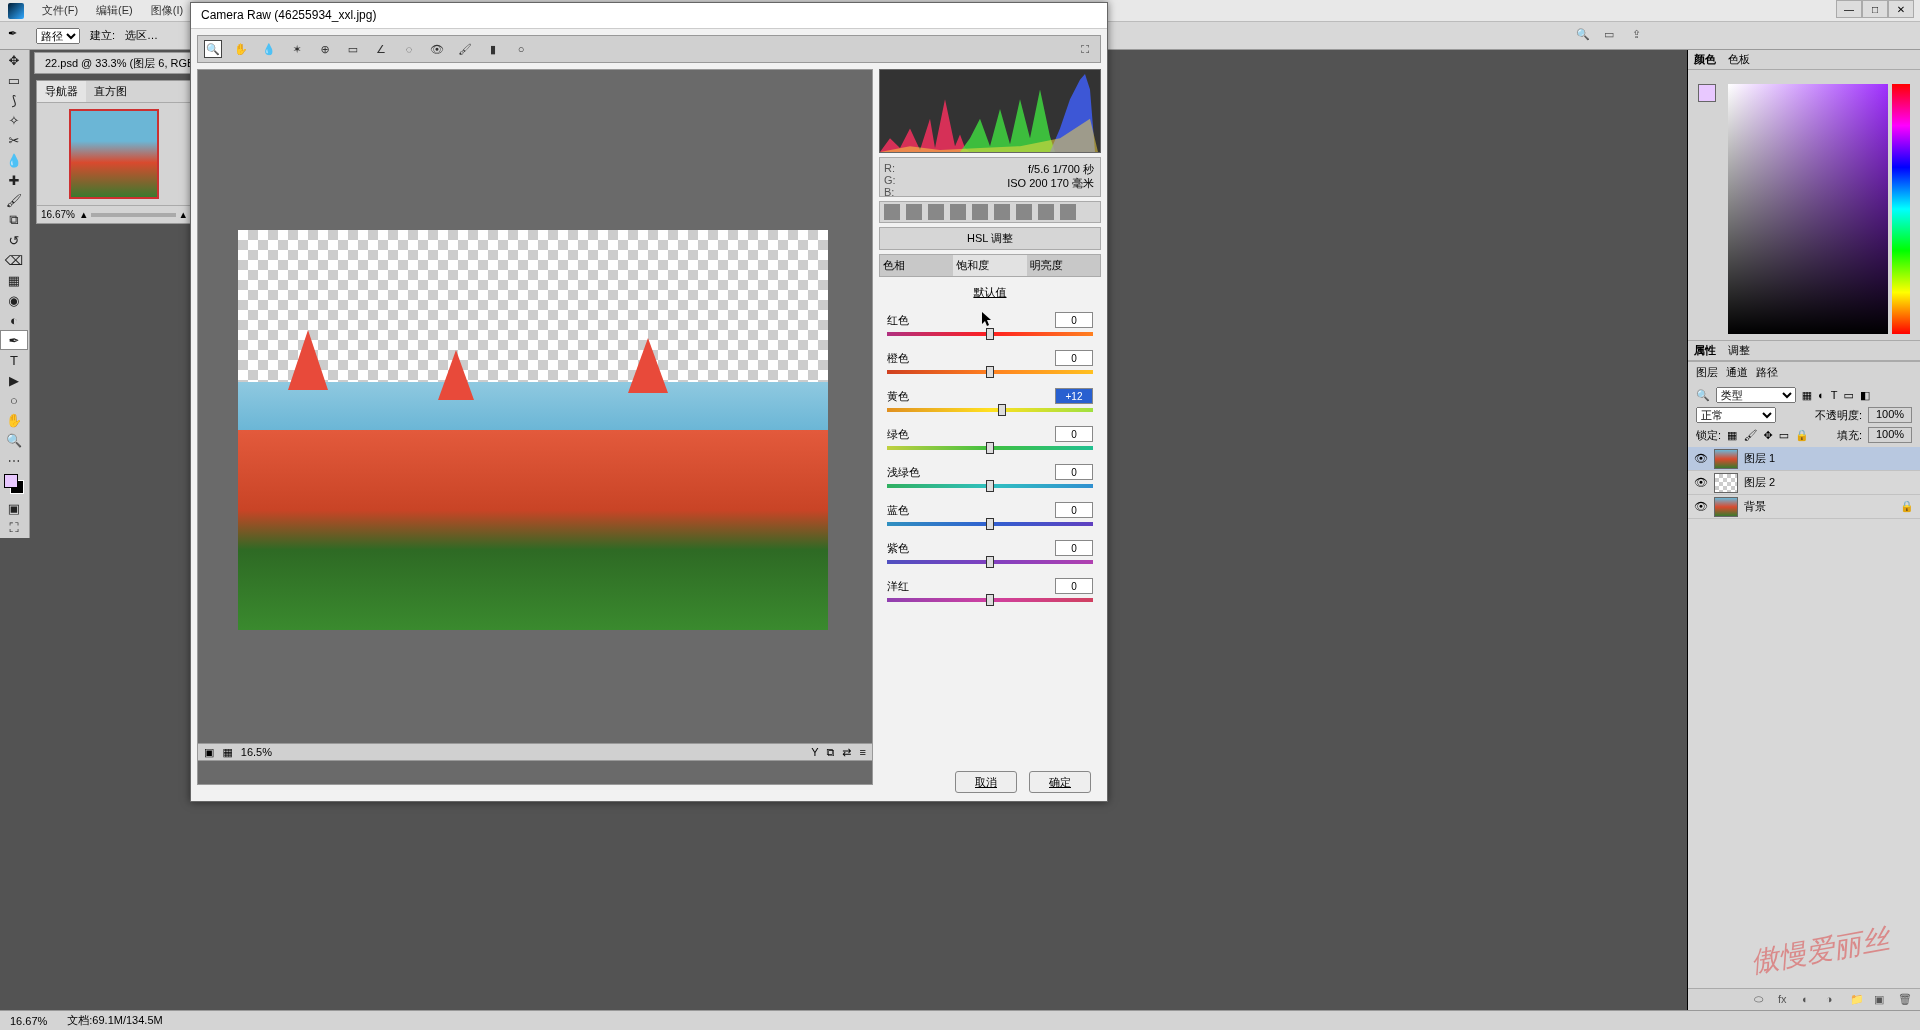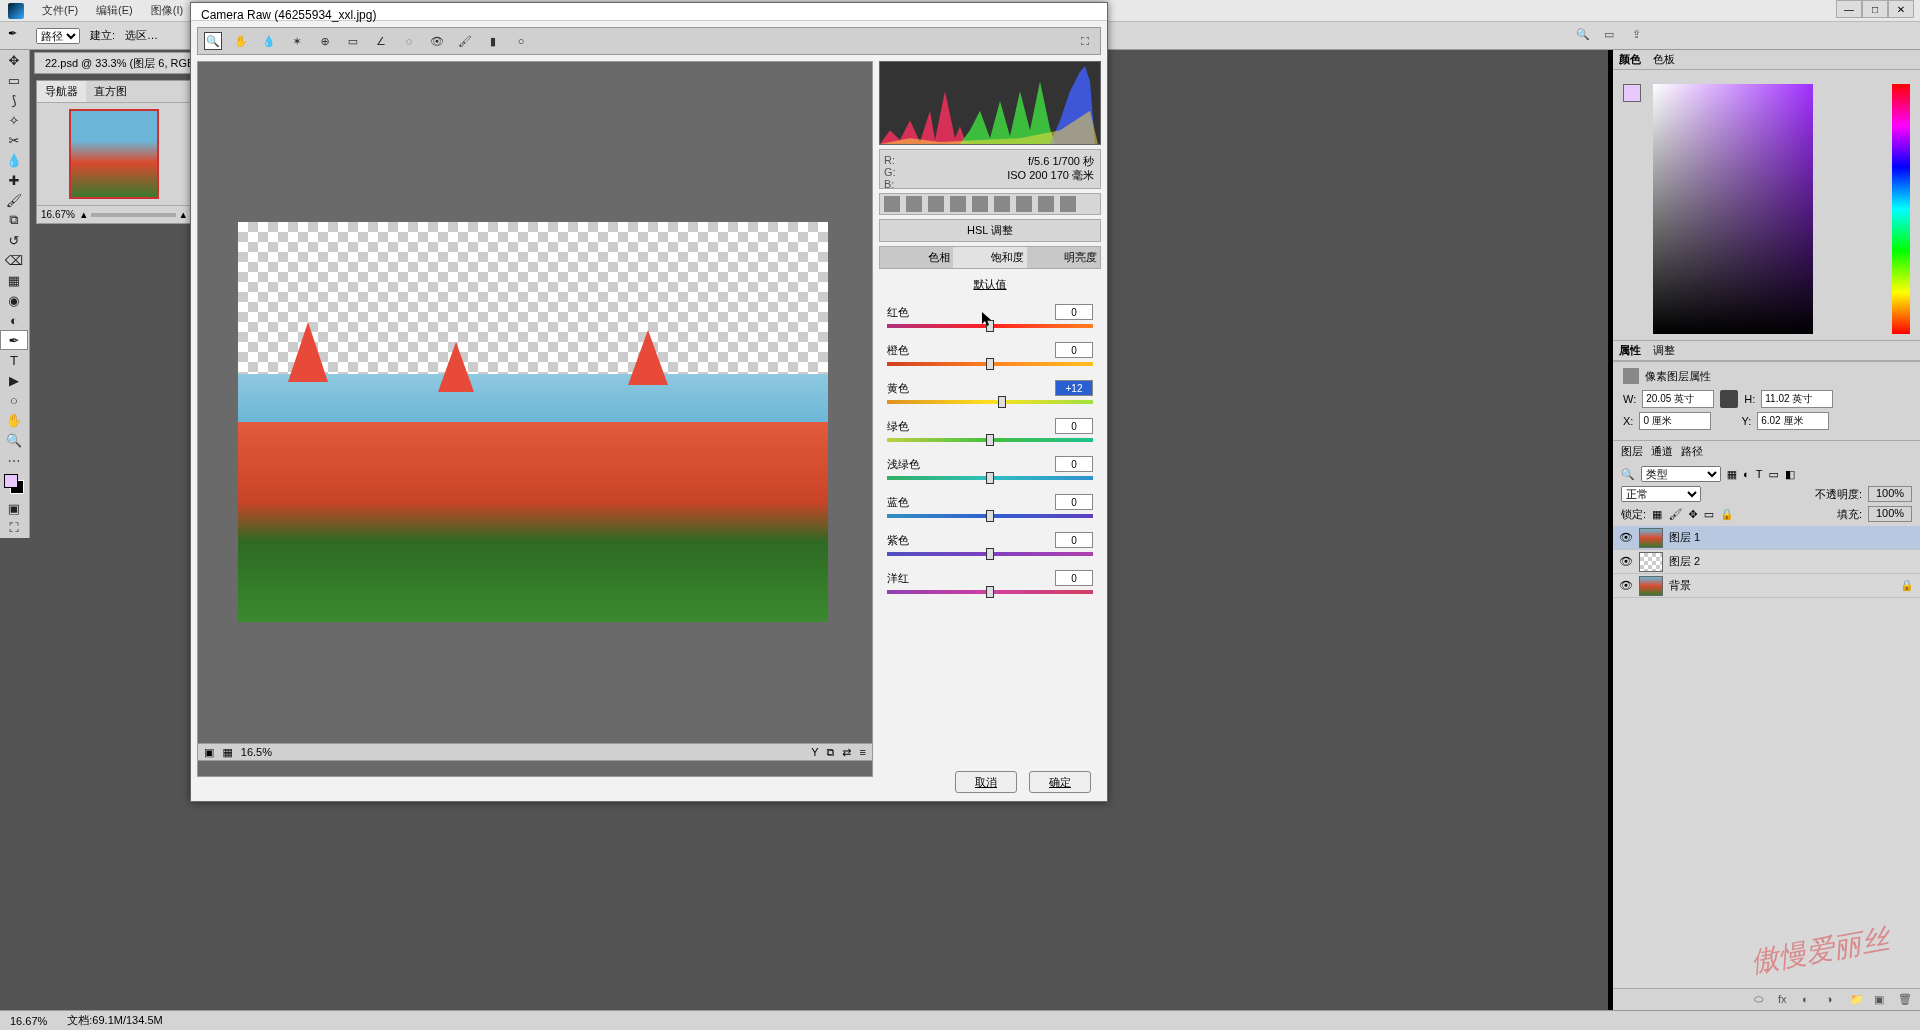--- a/index.html
+++ b/index.html
@@ -35,21 +35,21 @@
 .navpanel .tabs { display:flex; border-bottom:1px solid #aaa; }
 .navpanel .tabs div { padding:3px 8px; font-size:11px; }
 .navpanel .tabs div.active { background:#e4e4e4; }
 .navpanel .thumb { margin:6px auto; width:90px; height:90px; background:linear-gradient(to bottom,#6bb6d6 35%,#d94a2e 60%,#3a7a2e); border:2px solid #cc3030; position:relative; }
 .navpanel .zoomrow { display:flex; align-items:center; padding:2px 4px; border-top:1px solid #aaa; }
 .navpanel .zoomrow .val { width:40px; font-size:10px; }
 .navpanel .zslide { flex:1; height:4px; background:#aaa; margin:0 4px; position:relative; }
 
 
 .craw { position:absolute; left:190px; top:2px; width:918px; height:800px; background:#f2f2f2; border:1px solid #666; box-shadow:0 0 8px rgba(0,0,0,.5); }
-.craw .titlebar { height:18px; background:#fff; border-bottom:1px solid #ccc; padding:5px 10px; font-size:12px; }
+.craw .titlebar { height:26px; background:#fff; border-bottom:1px solid #ccc; padding:5px 10px; font-size:12px; }
 .craw .toolbar { height:28px; margin:6px; background:#d0d0d0; border:1px solid #999; display:flex; align-items:center; padding:0 6px; gap:10px; }
 .craw .toolbar .ti { width:18px; height:18px; display:inline-flex; align-items:center; justify-content:center; color:#333; }
 .craw .toolbar .ti.active { background:#fff; border:1px solid #444; }
 .craw .toolbar .spacer { flex:1; }
 .craw .body { display:flex; height:716px; }
 .craw .canvas-area { flex:1; background:#6a6a6a; margin:0 0 0 6px; position:relative; border:1px solid #999; }
 .craw .canvas { position:absolute; left:40px; top:160px; width:590px; height:400px; background:#fff; }
 .craw .canvas .checker { position:absolute; inset:0; background:
   repeating-conic-gradient(#ccc 0 25%,#fff 0 50%) 0 0/20px 20px; }
 .craw .canvas .img { position:absolute; inset:0; }
@@ -65,33 +65,33 @@
 .craw .rpanel { width:222px; margin:0 6px; display:flex; flex-direction:column; gap:4px; }
 .craw .histo { height:84px; background:#333; border:1px solid #666; position:relative; overflow:hidden; }
 .craw .histo svg { width:100%; height:100%; }
 .craw .readout { height:40px; background:#d6d6d6; border:1px solid #aaa; display:flex; font-size:10px; }
 .craw .readout .rgb { width:60px; padding:4px; color:#555; }
 .craw .readout .exif { flex:1; padding:4px 6px; text-align:right; line-height:14px; }
 .craw .icontabs { height:22px; background:#d6d6d6; border:1px solid #aaa; display:flex; align-items:center; padding:0 4px; gap:6px; }
 .craw .icontabs .it { width:16px; height:16px; background:#888; }
 .craw .paneltitle { text-align:center; padding:3px; font-size:11px; background:#d6d6d6; border:1px solid #aaa; }
 .craw .subtabs { display:flex; border:1px solid #aaa; }
-.craw .subtabs div { flex:1; text-align:right; padding:3px; background:#c8c8c8; font-size:11px; }
+.craw .subtabs div { flex:1; text-align:left; padding:3px; background:#c8c8c8; font-size:11px; }
 .craw .subtabs div.active { background:#e2e2e2; }
 .craw .defaults { text-align:center; padding:4px; text-decoration:underline; font-size:11px; }
 .craw .sliders { padding:4px 8px; }
 .craw .srow { margin-bottom:14px; }
 .craw .srow .top { display:flex; justify-content:space-between; align-items:center; }
 .craw .srow .top input { width:38px; height:16px; text-align:center; border:1px solid #888; font-size:10px; }
 .craw .srow .top input.sel { background:#2860d0; color:#fff; }
 .craw .srow .track { height:4px; margin-top:4px; position:relative; }
 .craw .srow .thumb { position:absolute; top:-4px; width:8px; height:12px; background:#ddd; border:1px solid #333; transform:translateX(-50%); }
 
 
-.rightdock { position:absolute; right:0; top:50px; width:312px; bottom:20px; background:#d4d4d4; border-left:5px solid #000000; display:flex; flex-direction:column; }
+.rightdock { position:absolute; right:0; top:50px; width:233px; bottom:20px; background:#d4d4d4; border-left:1px solid #000000; display:flex; flex-direction:column; }
 .rightdock .ptabs { display:flex; padding:2px 6px; border-bottom:1px solid #aaa; gap:12px; font-size:11px; }
 .rightdock .ptabs .active { font-weight:bold; }
 .rightdock .colorpick { height:270px; padding:10px; position:relative; }
 .rightdock .colorpick .field { position:absolute; left:40px; top:14px; width:160px; height:250px; background:linear-gradient(to bottom,rgba(0,0,0,0),#000),linear-gradient(to right,#fff,#a030ff); }
 .rightdock .colorpick .huebar { position:absolute; right:10px; top:14px; width:18px; height:250px; background:linear-gradient(#f00,#f0f,#00f,#0ff,#0f0,#ff0,#f00); }
 .rightdock .colorpick .sw { position:absolute; left:10px; top:14px; width:18px; height:18px; background:#e8c8ff; border:1px solid #666; }
 .rightdock .props { border-top:1px solid #aaa; padding:6px 10px; }
 .rightdock .props .prow { display:flex; align-items:center; gap:6px; margin:4px 0; font-size:11px; }
 .rightdock .props .prow input { width:72px; height:18px; border:1px solid #888; padding:0 3px; font-size:10px; }
 .rightdock .props .link { width:18px; height:18px; background:#444; border-radius:2px; }
@@ -363,40 +363,20 @@
   </div>
   <div class="colorpick">
     <div class="sw"></div>
     <div class="field"></div>
     <div class="huebar"></div>
   </div>
   <div class="ptabs" style="border-top:1px solid #aaa">
     <span class="active">属性</span>
     <span>调整</span>
   </div>
-  <div class="props">
-    <div style="display:flex;align-items:center;gap:6px;margin-bottom:6px">
-      <div style="width:16px;height:16px;background:#888"></div>
-      <span>像素图层属性</span>
-    </div>
-    <div class="prow">
-      <span>W:</span>
-      <input value="20.05 英寸" style="">
-      <div class="link"></div>
-      <span>H:</span>
-      <input value="11.02 英寸" style="">
-    </div>
-    <div class="prow">
-      <span>X:</span>
-      <input value="0 厘米" style="">
-      <span style="width:18px"></span>
-      <span>Y:</span>
-      <input value="6.02 厘米" style="">
-    </div>
-  </div>
   <div class="layerhdr">
     <span class="active">图层</span>
     <span>通道</span>
     <span>路径</span>
   </div>
   <div class="layeropts">
     <div class="row">
       <span>🔍</span>
       <select><option>类型</option></select>
       <span>▦</span>

